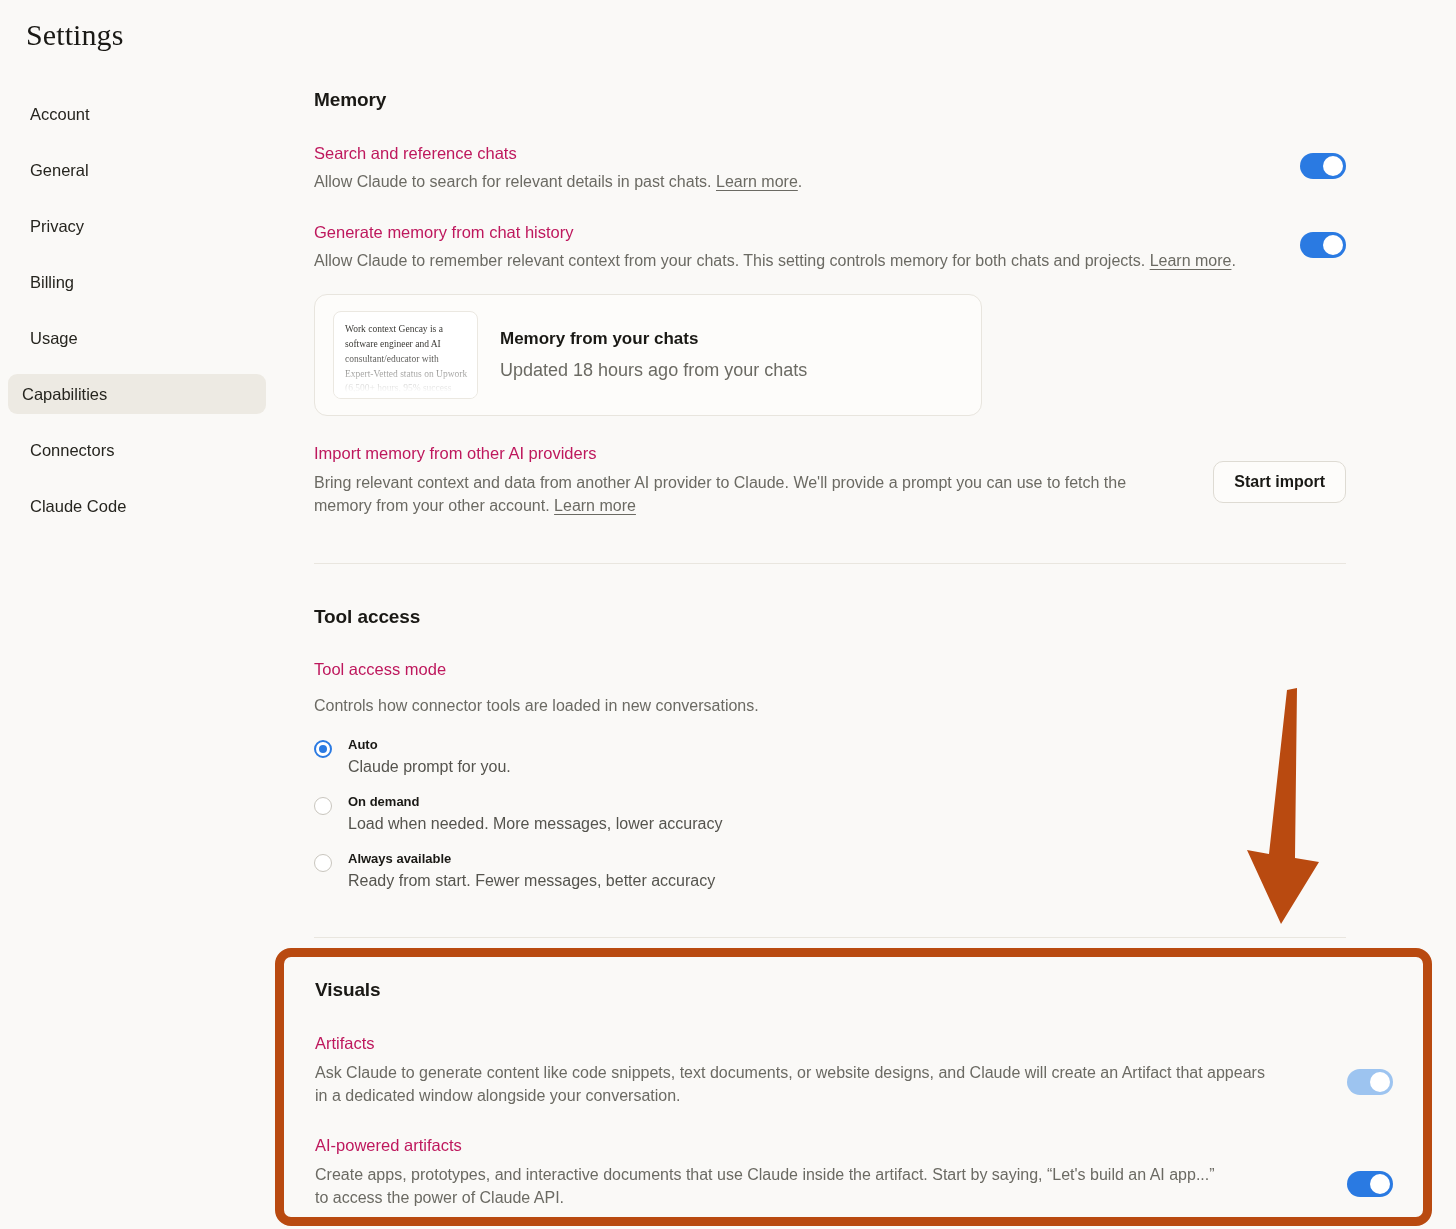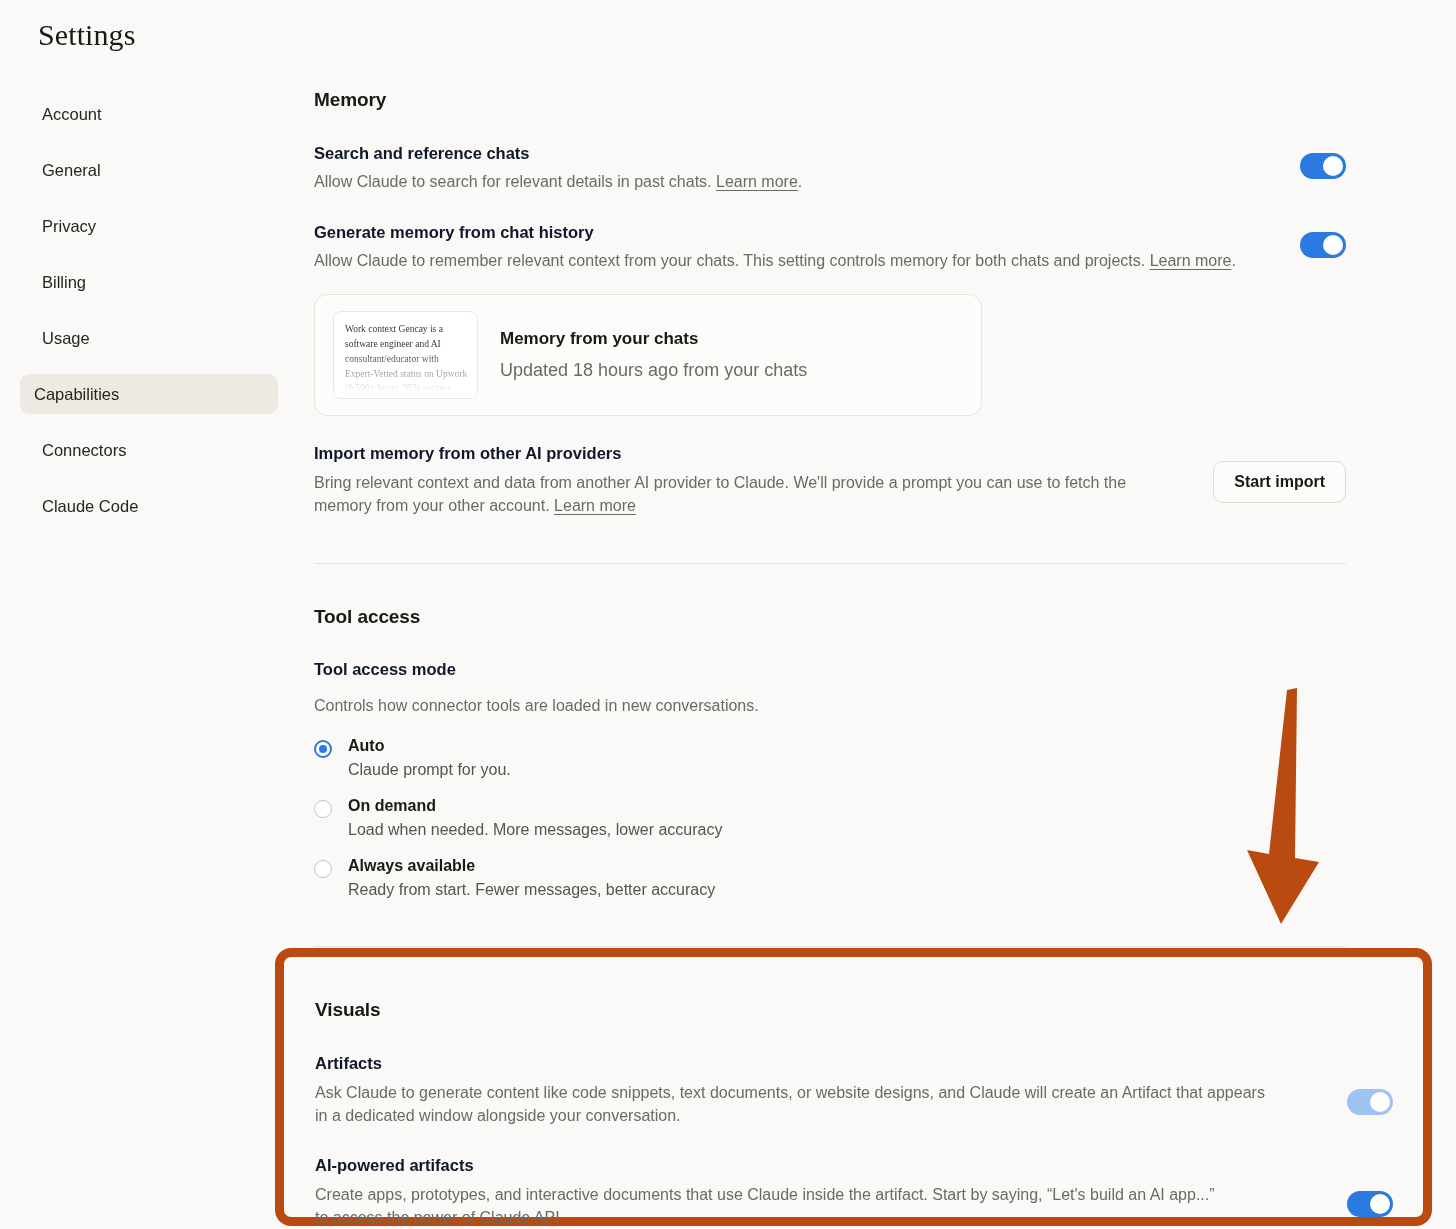--- a/index.html
+++ b/index.html
@@ -6,43 +6,42 @@
   html, body {
     margin: 0; padding: 0;
     width: 1456px; height: 1229px;
     background: #faf9f7;
     font-family: "Liberation Sans", sans-serif;
     -webkit-font-smoothing: antialiased;
   }
   .page { position: relative; width: 1456px; height: 1229px; overflow: hidden; background: #faf9f7; }
 
   
-  .sidebar { position: absolute; left: 12px; top: 0; width: 290px; }
+  .sidebar { position: absolute; left: 0; top: 0; width: 290px; }
   .app-title {
     font-family: "Liberation Serif", serif;
     font-size: 30px; color: #1a1915; font-weight: 400;
     margin: 18px 0 0 26px; letter-spacing: .1px;
   }
   .nav { margin-top: 42px; }
   .nav-item {
     display: block; height: 40px; line-height: 40px;
     margin: 0 24px 16px 16px; padding: 0 14px;
     border-radius: 9px; font-size: 16.5px; color: #26251f;
     cursor: pointer; white-space: nowrap;
   }
   .nav-item.active { background: #edeae3; margin-left: 8px; }
 
   
   .main { position: absolute; left: 314px; top: 0; width: 1032px; }
   .section-title {
     font-size: 19px; font-weight: 700; color: #1a1915;
     letter-spacing: -.1px;
-    margin-top: 20px;
-  }
-  .row-title { font-size: 16.5px; font-weight: 700; color: #0f172a; }
+  }
+  .row-title { font-size: 16.5px; font-weight: 400; color: #be185d; }
   .row-desc  { font-size: 16px; color: #6b6a63; line-height: 1.42; }
   .lnk { color: #6b6a63; text-decoration: underline; text-underline-offset: 3px; cursor: pointer; }
 
   .setting-row { position: relative; padding-right: 100px; }
 
   
   .toggle {
     position: absolute; right: 0; width: 46px; height: 26px;
     border-radius: 13px; background: #2a7ae2; cursor: pointer;
   }
@@ -92,21 +91,21 @@
     flex: 0 0 18px; width: 18px; height: 18px; margin-top: 3px;
     border-radius: 50%; border: 1.6px solid #c9c6be; background: #fff; cursor: pointer;
     position: relative;
   }
   .radio.sel { border-color: #2a7ae2; border-width: 2px; }
   .radio.sel::after {
     content: ""; position: absolute; left: 3px; top: 3px;
     width: 8px; height: 8px; border-radius: 50%; background: #2a7ae2;
   }
   .radio-txt { margin-left: 16px; }
-  .radio-label { font-size: 16px; font-weight: 600; color: #1a1915; }
+  .radio-label { font-size: 13px; font-weight: 600; color: #1a1915; }
   .radio-sub { font-size: 16px; color: #55544e; margin-top: 6px; }
 
   
   .highlight-box {
     position: absolute; left: 275px; top: 948px;
     width: 1157px; height: 278px;
     border: 9px solid #b94a10; border-radius: 16px;
     background: #faf9f7;
   }
   .arrow { position: absolute; left: 1243px; top: 686px; width: 108px; height: 240px; }

